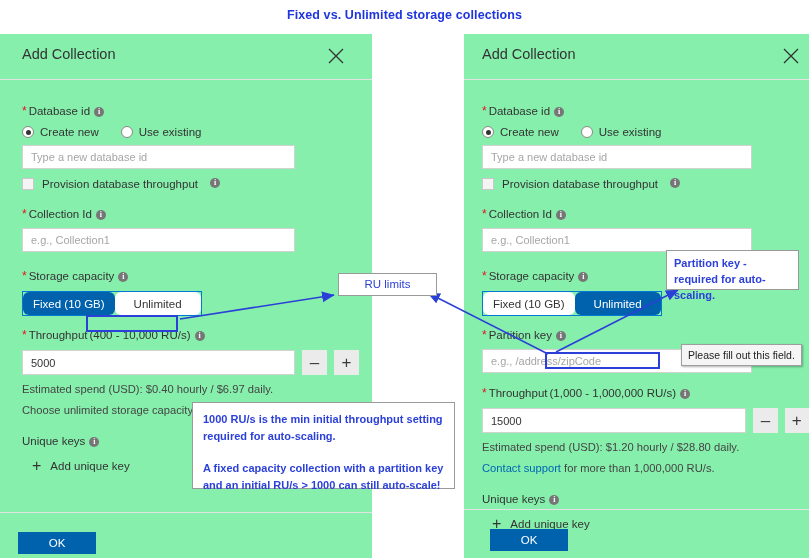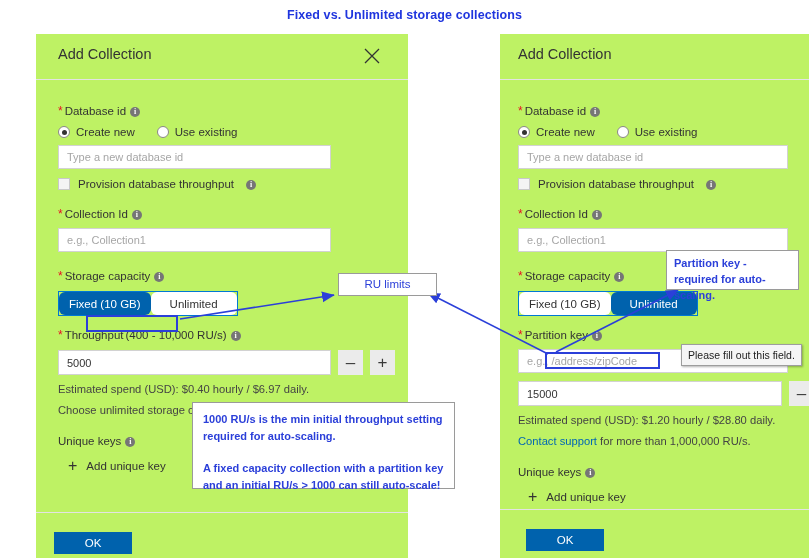--- a/index.html
+++ b/index.html
@@ -27,22 +27,21 @@
     font-size: 12.5px;
     font-weight: bold;
     color: #1f35de;
     letter-spacing: 0.1px;
   }
 
   
   .panel {
     position: absolute;
     top: 34px;
-    background: #bef264;
-    margin-left: 36px;
+    background: #86efac;
   }
   #panel-left  { left: 0px;   width: 372px; height: 524px; }
   #panel-right { left: 464px; width: 345px; height: 524px; }
 
   .panel-header {
     position: relative;
     height: 45px;
   }
   .panel-title {
     position: absolute;
@@ -160,21 +159,21 @@
     color: #333333;
     padding: 0 8px;
     outline: none;
   }
   .text-input::placeholder { color: #a6a6a6; opacity: 1; }
   #panel-left  .text-input { width: 273px; }
   #panel-right .text-input { width: 270px; }
 
   .check-row {
     display: flex;
-    align-items: flex-end;
+    align-items: flex-start;
     gap: 8px;
     margin-top: 9px;
     font-size: 11.5px;
     cursor: pointer;
   }
   .check-box {
     width: 12px;
     height: 12px;
     border: 1px solid #c8c8c8;
     background: #f4f4f4;
@@ -489,20 +488,23 @@
         <div class="seg-btn active">Unlimited</div>
       </div>
 
       
       <div class="field-label" style="margin-top:12px;">
         <span class="req-star">*</span><span>Partition key</span><span class="info-icon"></span>
       </div>
       <input class="text-input" style="margin-top: 7px;" type="text" placeholder="e.g., /address/zipCode">
 
       
+      <div class="field-label" style="margin-top:13px;">
+        <span class="req-star">*</span><span>Throughput</span><span style="margin-left:2px;">(1,000 - 1,000,000 RU/s)</span><span class="info-icon"></span>
+      </div>
       <div class="num-row">
         <input class="text-input" type="text" value="15000" style="">
         <div class="spin-btn">–</div>
         <div class="spin-btn">+</div>
       </div>
       <div class="note-line">Estimated spend (USD): $1.20 hourly / $28.80 daily.</div>
       <div class="note-line"><a class="link">Contact support</a><span> for more than 1,000,000 RU/s.</span></div>
 
       
       <div class="field-label" style="margin-top:17px;">

